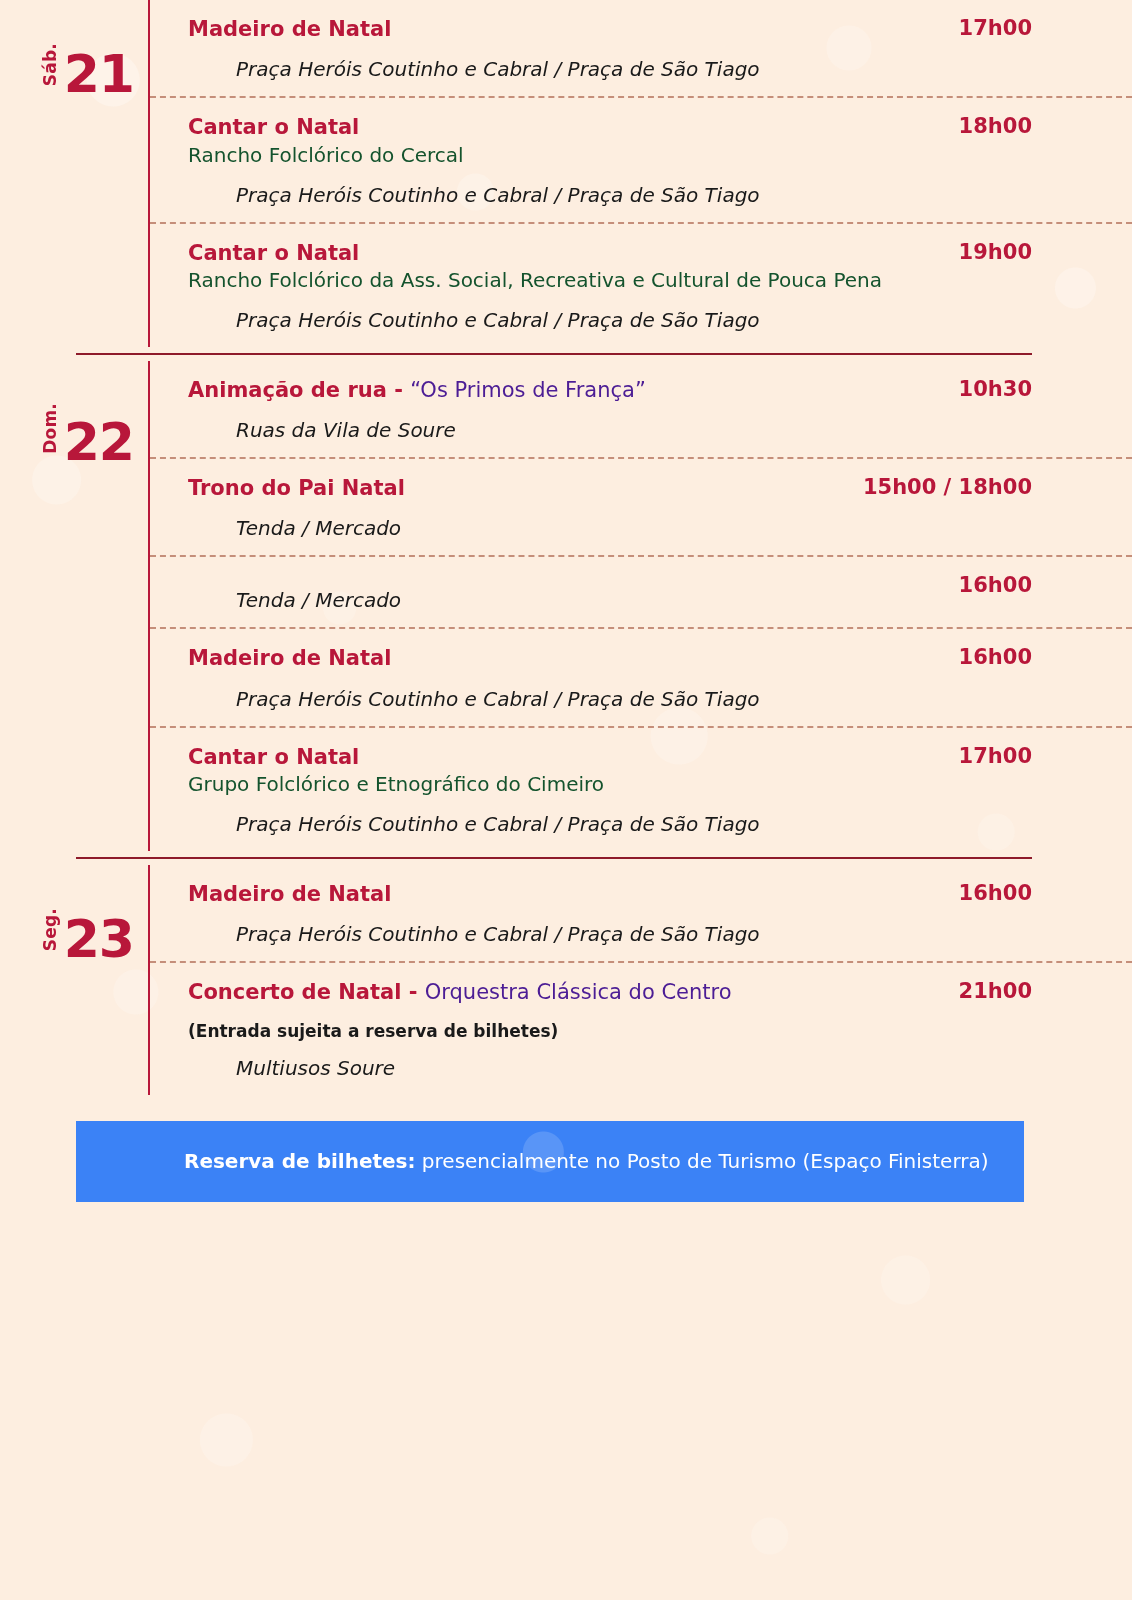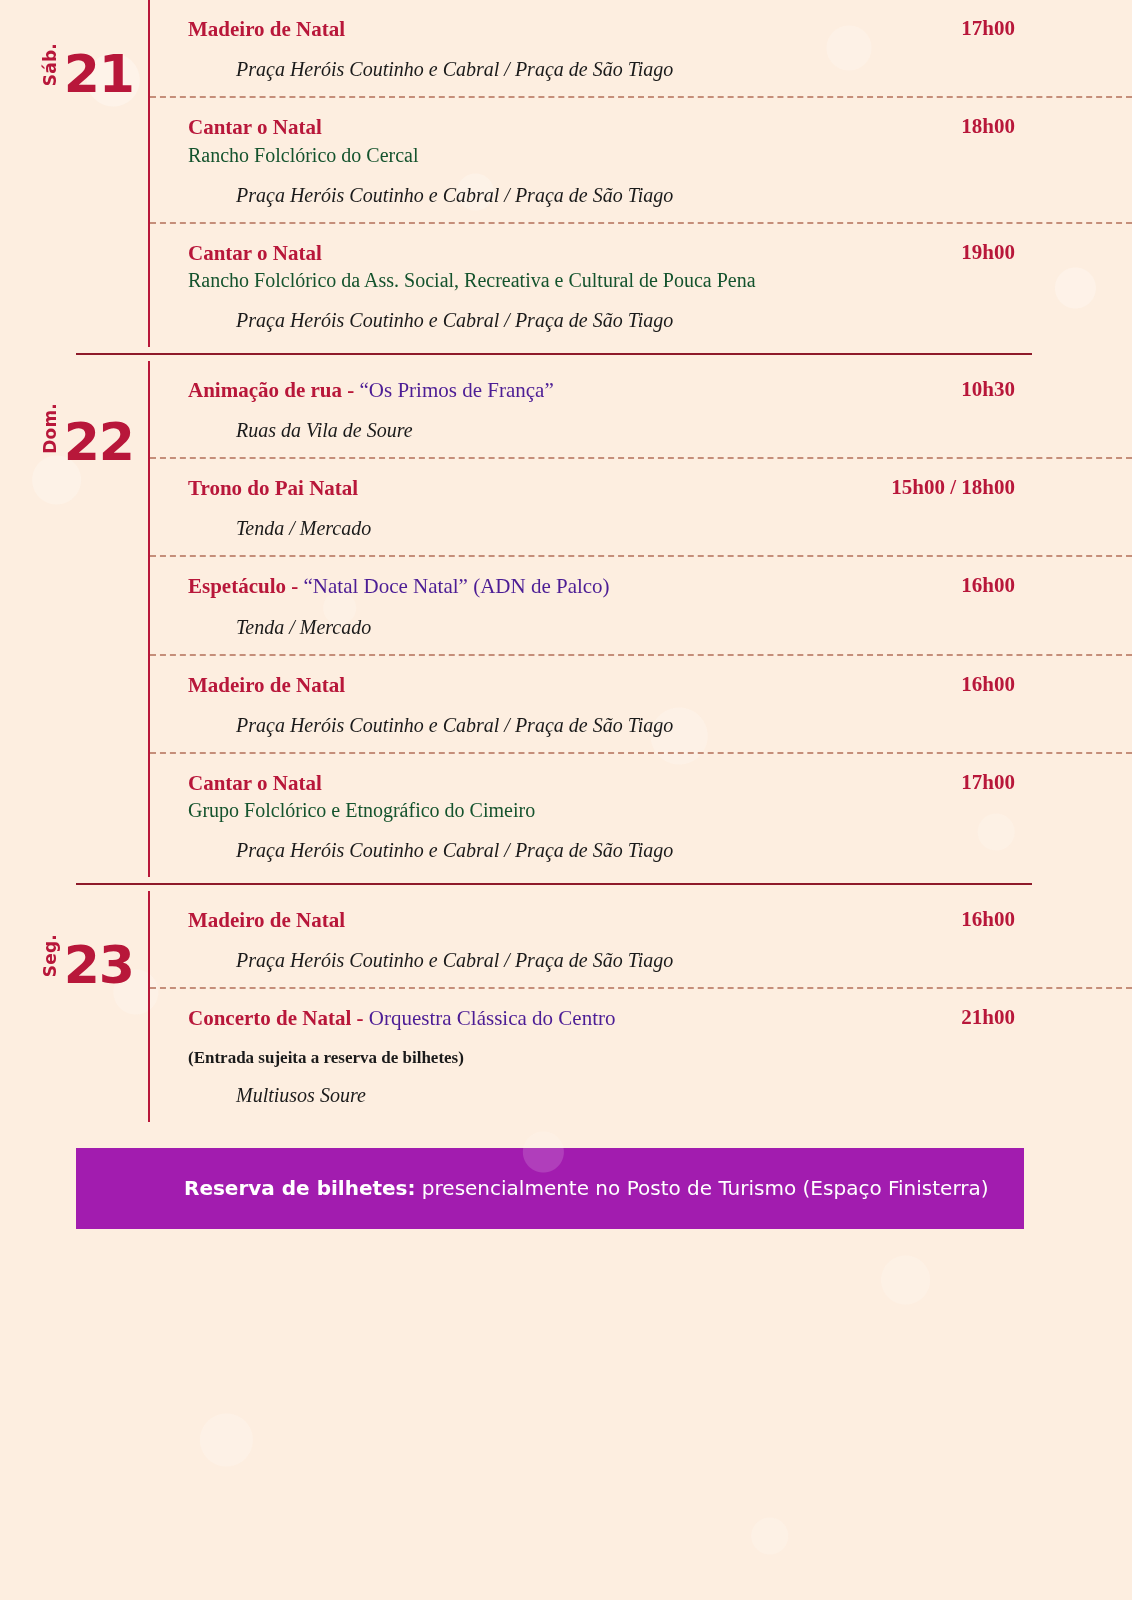--- a/index.html
+++ b/index.html
@@ -84,21 +84,20 @@
   .events-col {
     flex: 1 1 auto;
     border-left: 2px solid #b8173a;
     padding-left: 0;
     min-width: 0;
   }
 
   .event {
     padding: 16px 100px 14px 38px;
     position: relative;
-    font-family: Liberation Serif, serif;
   }
 
   .event + .event {
     border-top: 2px dashed #c58e7a;
   }
 
   .event-title-line {
     display: flex;
     align-items: baseline;
     justify-content: space-between;
@@ -116,21 +115,21 @@
     font-weight: 400;
     color: #4c1d95;
   }
 
   .event-time {
     color: #b8173a;
     font-size: 21px;
     font-weight: 700;
     white-space: nowrap;
     position: absolute;
-    right: 117px;
+    right: 100px;
     top: 16px;
   }
 
   .event-subtitle {
     color: #14532d;
     font-size: 20px;
     font-weight: 400;
     line-height: 1.3;
     margin-top: 1px;
   }
@@ -152,21 +151,21 @@
   }
 
   .day-separator {
     border: 0;
     border-top: 2px solid #8e1a2a;
     margin: 6px 100px 6px 76px;
   }
 
   .footer-box {
     margin: 26px 108px 0 76px;
-    background: #a21caf;
+    background: #3b82f6;
     color: #ffffff;
     padding: 26px 30px 26px 108px;
     box-sizing: border-box;
   }
 
   .footer-line {
     font-size: 20px;
     line-height: 1.45;
   }
 
@@ -235,23 +234,20 @@
 
       <div class="event">
         <div class="event-title-line">
           <div class="event-title">Trono do Pai Natal</div>
         </div>
         <div class="event-time">15h00 / 18h00</div>
         <div class="event-venue">Tenda / Mercado</div>
       </div>
 
       <div class="event">
-        <div class="event-title-line">
-          <div class="event-title"><span>Espetáculo - </span><span class="sub-inline">“Natal Doce Natal” (ADN de Palco)</span></div>
-        </div>
         <div class="event-time">16h00</div>
         <div class="event-venue">Tenda / Mercado</div>
       </div>
 
       <div class="event">
         <div class="event-title-line">
           <div class="event-title">Madeiro de Natal</div>
         </div>
         <div class="event-time">16h00</div>
         <div class="event-venue">Praça Heróis Coutinho e Cabral / Praça de São Tiago</div>

